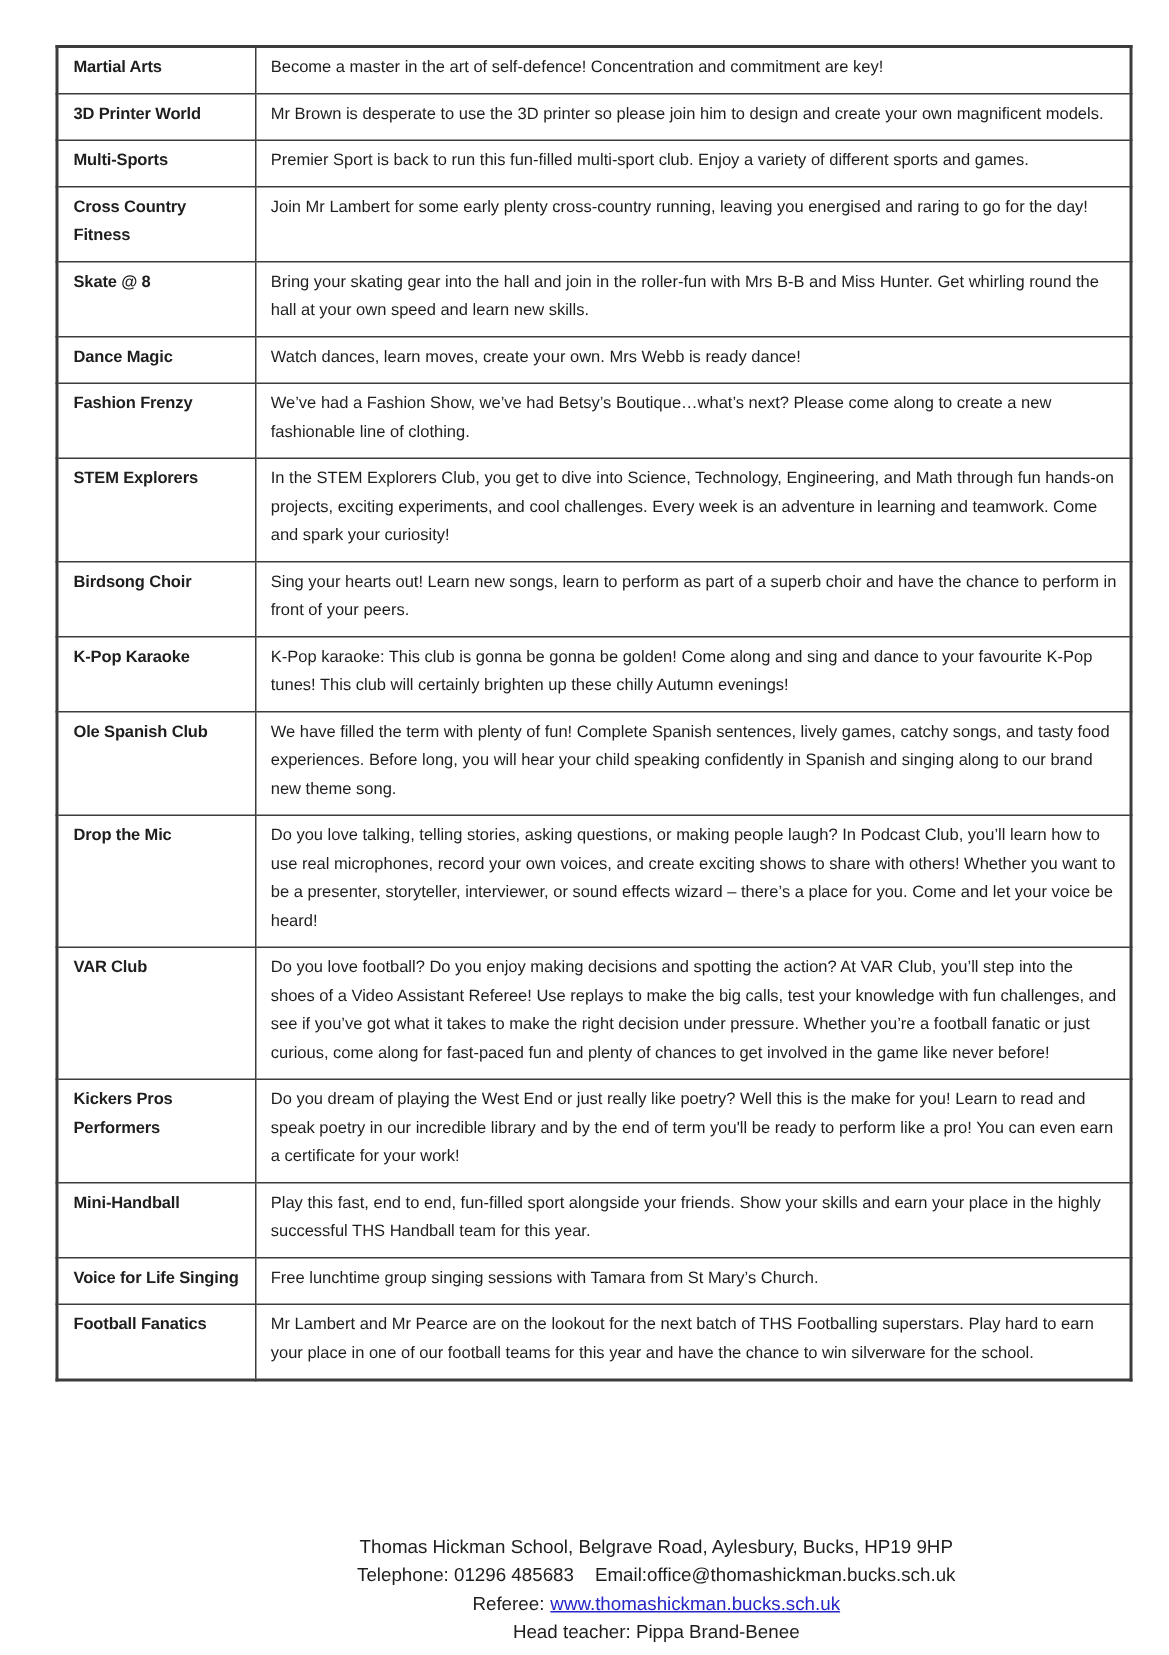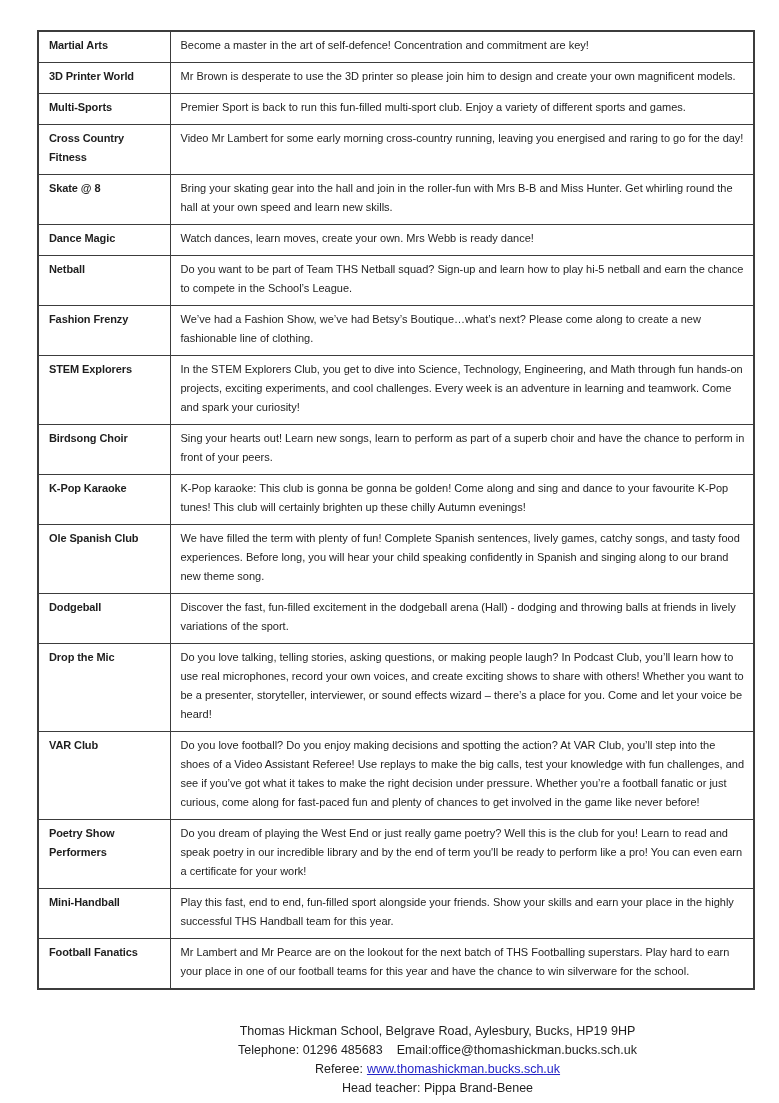--- a/index.html
+++ b/index.html
@@ -83,37 +83,33 @@
       <td class="club-desc">Mr Brown is desperate to use the 3D printer so please join him to design and create your own magnificent models.</td>
     </tr>
 
     <tr>
       <td class="club-name">Multi-Sports</td>
       <td class="club-desc">Premier Sport is back to run this fun-filled multi-sport club. Enjoy a variety of different sports and games.</td>
     </tr>
 
     <tr>
       <td class="club-name">Cross Country Fitness</td>
-      <td class="club-desc">Video Mr Lambert for some early morning cross-country running, leaving you energised and raring to go for the day!</td>
+      <td class="club-desc">Join Mr Lambert for some early plenty cross-country running, leaving you energised and raring to go for the day!</td>
     </tr>
 
     <tr>
       <td class="club-name">Skate @ 8</td>
       <td class="club-desc">Bring your skating gear into the hall and join in the roller-fun with Mrs B-B and Miss Hunter. Get whirling round the hall at your own speed and learn new skills.</td>
     </tr>
 
     <tr>
       <td class="club-name">Dance Magic</td>
       <td class="club-desc">Watch dances, learn moves, create your own. Mrs Webb is ready dance!</td>
     </tr>
 
-    <tr>
-      <td class="club-name">Netball</td>
-      <td class="club-desc">Do you want to be part of Team THS Netball squad? Sign-up and learn how to play hi-5 netball and earn the chance to compete in the School’s League.</td>
-    </tr>
 
     <tr>
       <td class="club-name">Fashion Frenzy</td>
       <td class="club-desc">We’ve had a Fashion Show, we’ve had Betsy’s Boutique…what’s next? Please come along to create a new fashionable line of clothing.</td>
     </tr>
 
     <tr>
       <td class="club-name">STEM Explorers</td>
       <td class="club-desc">In the STEM Explorers Club, you get to dive into Science, Technology, Engineering, and Math through fun hands-on projects, exciting experiments, and cool challenges. Every week is an adventure in learning and teamwork. Come and spark your curiosity!</td>
     </tr>
@@ -127,46 +123,46 @@
       <td class="club-name">K-Pop Karaoke</td>
       <td class="club-desc">K-Pop karaoke: This club is gonna be gonna be golden! Come along and sing and dance to your favourite K-Pop tunes! This club will certainly brighten up these chilly Autumn evenings!</td>
     </tr>
 
 
     <tr>
       <td class="club-name">Ole Spanish Club</td>
       <td class="club-desc">We have filled the term with plenty of fun! Complete Spanish sentences, lively games, catchy songs, and tasty food experiences. Before long, you will hear your child speaking confidently in Spanish and singing along to our brand new theme song.</td>
     </tr>
 
-    <tr>
-      <td class="club-name">Dodgeball</td>
-      <td class="club-desc">Discover the fast, fun-filled excitement in the dodgeball arena (Hall) - dodging and throwing balls at friends in lively variations of the sport.</td>
-    </tr>
 
     <tr>
       <td class="club-name">Drop the Mic</td>
       <td class="club-desc">Do you love talking, telling stories, asking questions, or making people laugh? In Podcast Club, you’ll learn how to use real microphones, record your own voices, and create exciting shows to share with others! Whether you want to be a presenter, storyteller, interviewer, or sound effects wizard – there’s a place for you. Come and let your voice be heard!</td>
     </tr>
 
     <tr>
       <td class="club-name">VAR Club</td>
       <td class="club-desc">Do you love football? Do you enjoy making decisions and spotting the action? At VAR Club, you’ll step into the shoes of a Video Assistant Referee! Use replays to make the big calls, test your knowledge with fun challenges, and see if you’ve got what it takes to make the right decision under pressure. Whether you’re a football fanatic or just curious, come along for fast-paced fun and plenty of chances to get involved in the game like never before!</td>
     </tr>
 
 
     <tr>
-      <td class="club-name">Poetry Show Performers</td>
-      <td class="club-desc">Do you dream of playing the West End or just really game poetry? Well this is the club for you! Learn to read and speak poetry in our incredible library and by the end of term you'll be ready to perform like a pro! You can even earn a certificate for your work!</td>
+      <td class="club-name">Kickers Pros Performers</td>
+      <td class="club-desc">Do you dream of playing the West End or just really like poetry? Well this is the make for you! Learn to read and speak poetry in our incredible library and by the end of term you'll be ready to perform like a pro! You can even earn a certificate for your work!</td>
     </tr>
 
     <tr>
       <td class="club-name">Mini-Handball</td>
       <td class="club-desc">Play this fast, end to end, fun-filled sport alongside your friends. Show your skills and earn your place in the highly successful THS Handball team for this year.</td>
     </tr>
 
+    <tr>
+      <td class="club-name">Voice for Life Singing</td>
+      <td class="club-desc">Free lunchtime group singing sessions with Tamara from St Mary’s Church.</td>
+    </tr>
 
     <tr>
       <td class="club-name">Football Fanatics</td>
       <td class="club-desc">Mr Lambert and Mr Pearce are on the lookout for the next batch of THS Footballing superstars. Play hard to earn your place in one of our football teams for this year and have the chance to win silverware for the school.</td>
     </tr>
   </tbody>
   </table>
 
   <div class="footer">
     <div>Thomas Hickman School, Belgrave Road, Aylesbury, Bucks, HP19 9HP</div>

